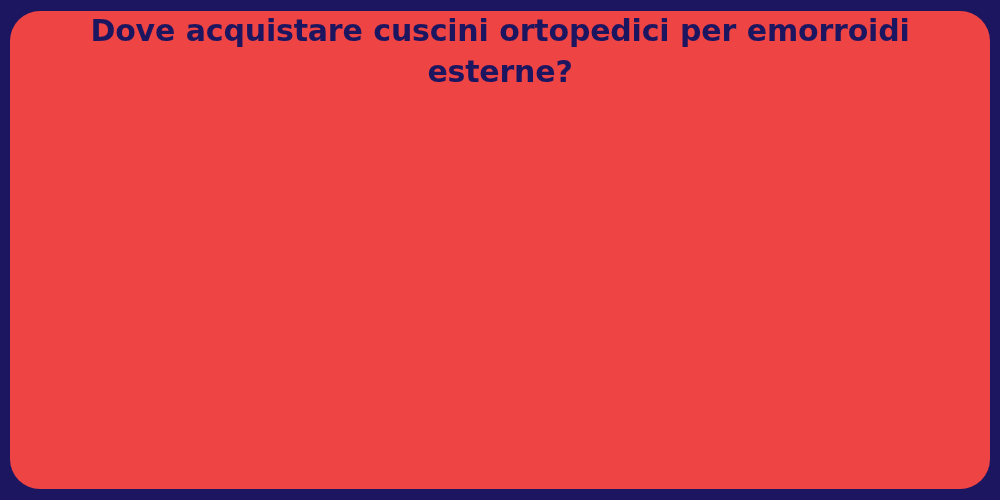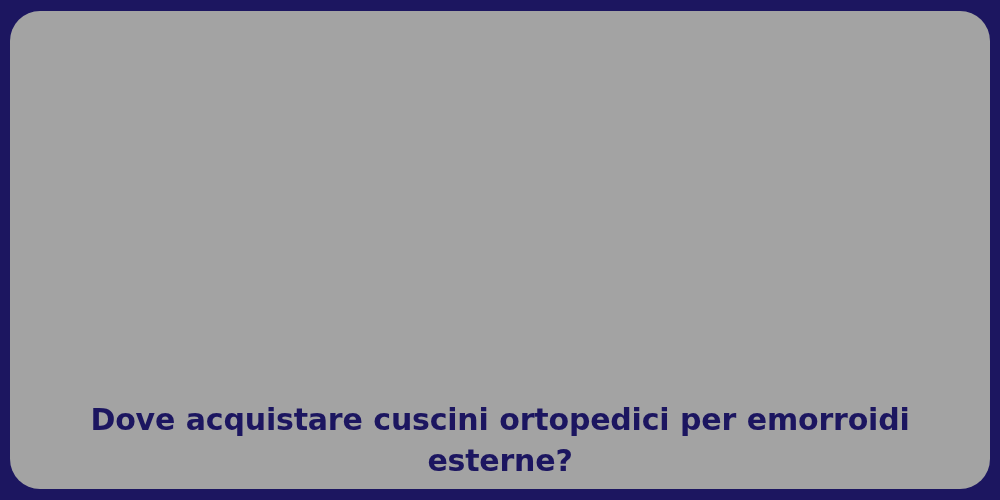--- a/index.html
+++ b/index.html
@@ -21,26 +21,26 @@
     width: 1000px;
     height: 500px;
     background: #1c1660;
     padding: 11px 10px 11px 10px;
   }
 
   .card-panel {
     box-sizing: border-box;
     width: 100%;
     height: 100%;
-    background: #a3a3a3;
+    background: #ef4444;
     border-radius: 30px;
     display: flex;
-    align-items: flex-end;
+    align-items: flex-start;
     justify-content: center;
-    padding: 8px 48px;
+    padding: 0 48px;
   }
 
   .question-text {
     display: block;
     width: 100%;
     text-align: center;
     color: #1c1660;
     font-family: "DejaVu Sans", "Liberation Sans", sans-serif;
     font-size: 30px;
     font-weight: 700;

